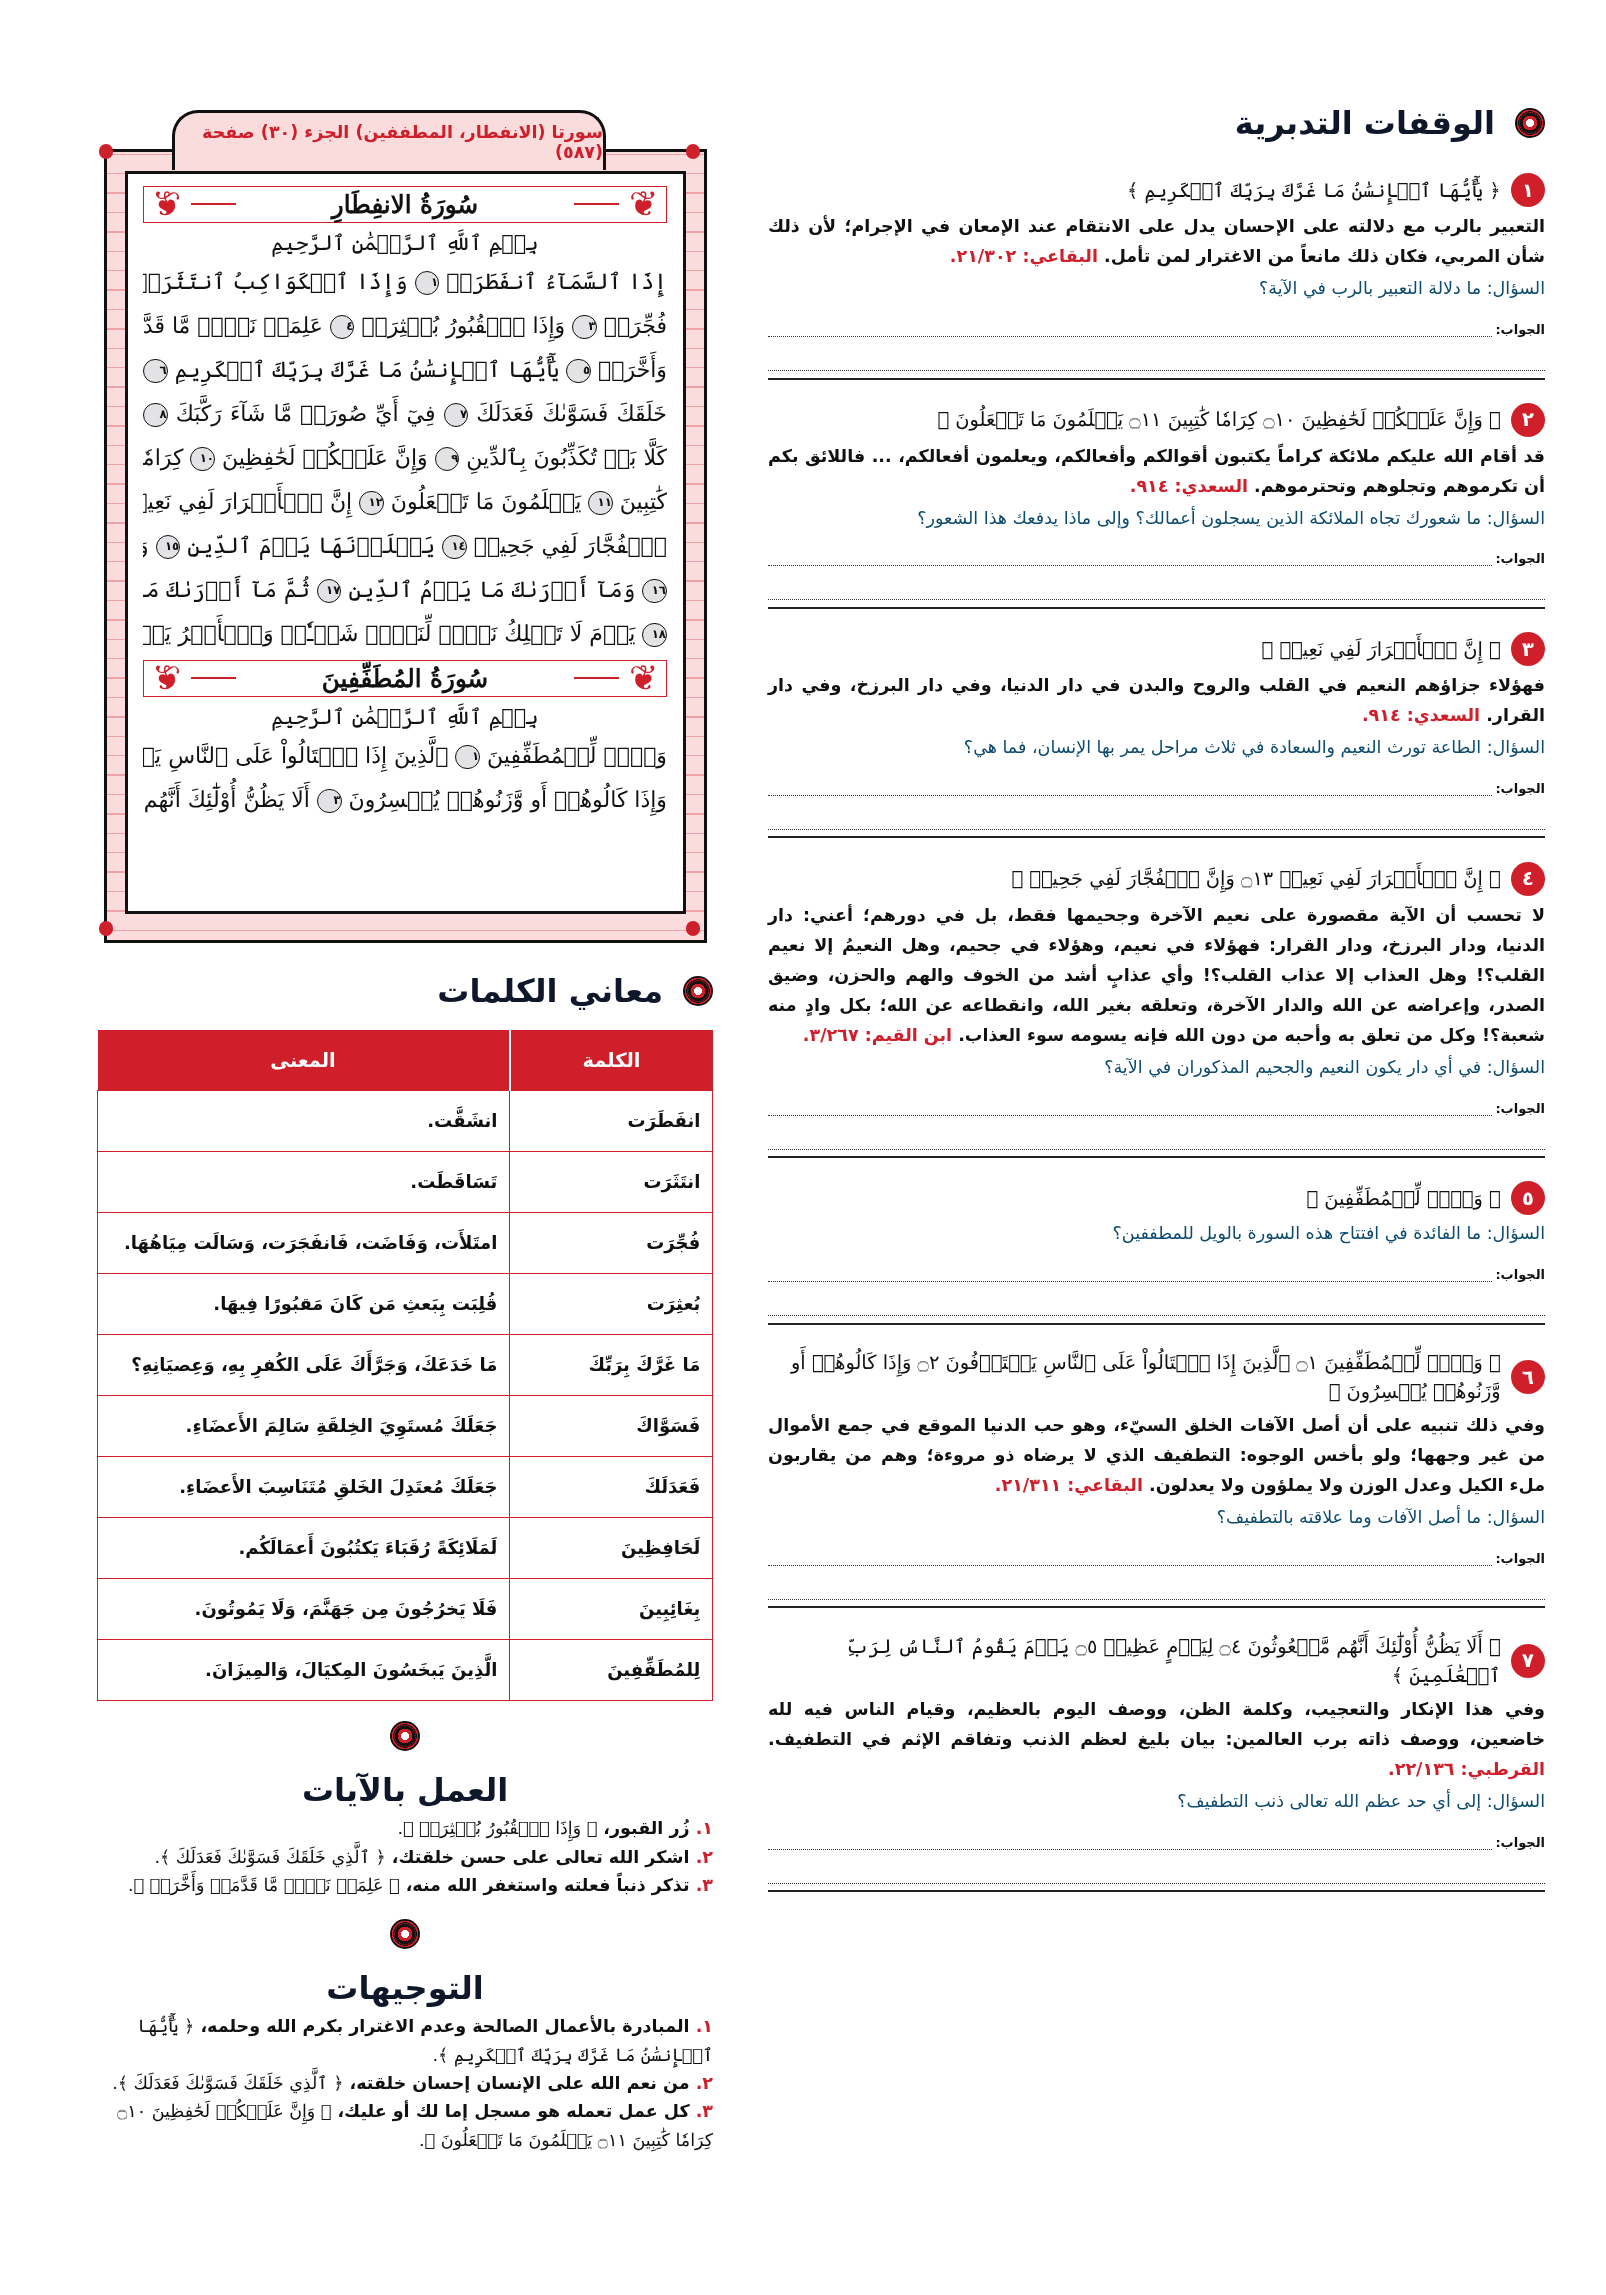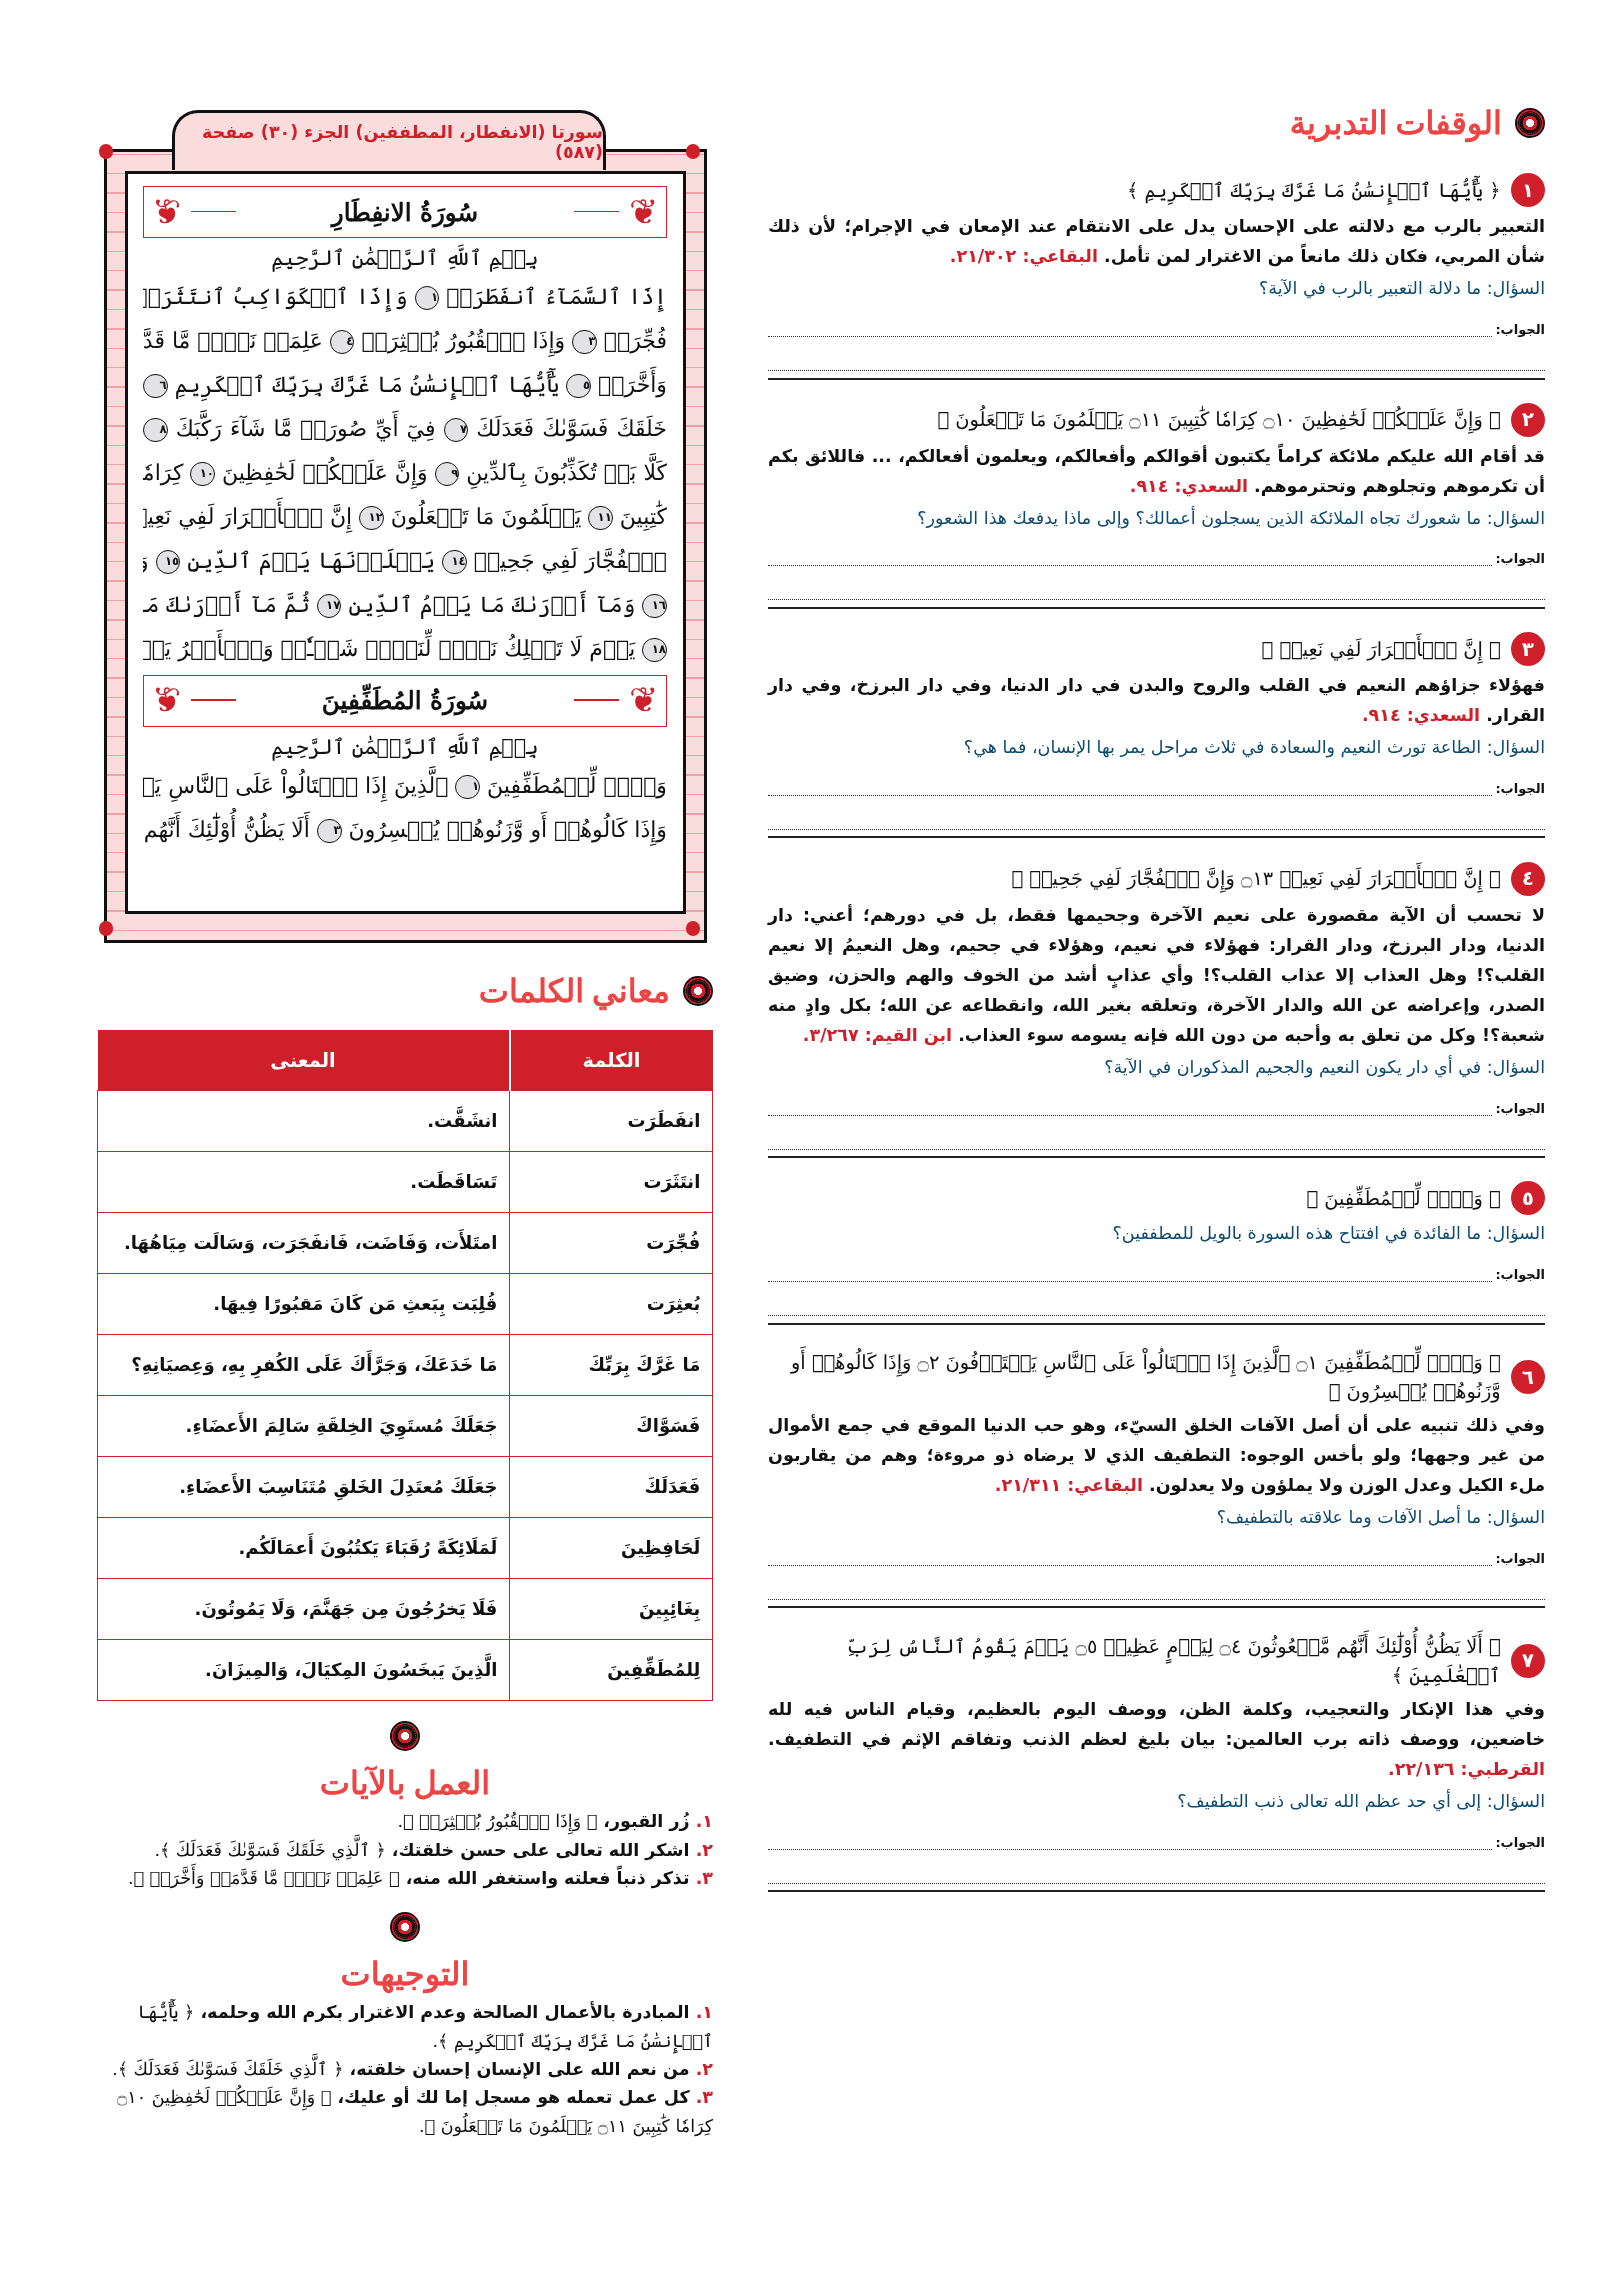--- a/index.html
+++ b/index.html
@@ -11,25 +11,24 @@
     direction: rtl;
     overflow: hidden;
   }
 
   
   .col-right { position: absolute; top: 104px; right: 62px; width: 777px; }
   .col-left  { position: absolute; top: 110px; left: 97px; width: 616px; }
 
   
   .sec-head {
-    display: flex; align-items: center; gap: 13px;
-    font-weight: bold; color: #ef4444;
+    display: flex; align-items: center; gap: 20px;
+    font-weight: bold; color: #0f172a;
     font-size: 32px; line-height: 1.2;
     margin-bottom: 19.4px;
-    font-family: Liberation Serif, serif;
   }
   .rosette {
     width: 30px; height: 30px; border-radius: 50%;
     background: radial-gradient(circle, #fff 0 18%, #cf1f2b 19% 34%, #111 35% 55%, #cf1f2b 56% 62%, #111 63% 100%);
     flex: 0 0 auto;
     position: relative;
   }
   .rosette::after {
     content: ""; position: absolute; inset: 3.9px; border-radius: 50%;
     border: 1.9px dotted #cf1f2b;
@@ -82,21 +81,21 @@
       repeating-linear-gradient(0deg, transparent 0 9px, rgba(207,31,43,.55) 9px 10.4px, transparent 10.4px 19.4px);
     opacity: .55;
   }
   .mushaf-inner {
     position: absolute; top: 19.4px; left: 18px; right: 18px; bottom: 26px;
     background: #fff; border: 3.2px solid #111;
     padding: 11.7px 15.5px;
     display: flex; flex-direction: column; align-items: stretch;
   }
   .surah-banner {
-    border: 1.9px solid #cf1f2b; height: 52px;
+    border: 1.9px solid #cf1f2b; height: 37px;
     display: flex; align-items: center; justify-content: space-between;
     padding: 0 7.8px; margin: 0 0 5.2px;
   }
   .orn { width: 84px; height: 39px; position: relative; }
   .orn::before {
     content: "❦"; color: #cf1f2b; font-size: 35px; line-height: 39px; position: absolute;
   }
   .orn.r::before { right: 0; }
   .orn.l::before { left: 0; transform: scaleX(-1); }
   .orn::after {

